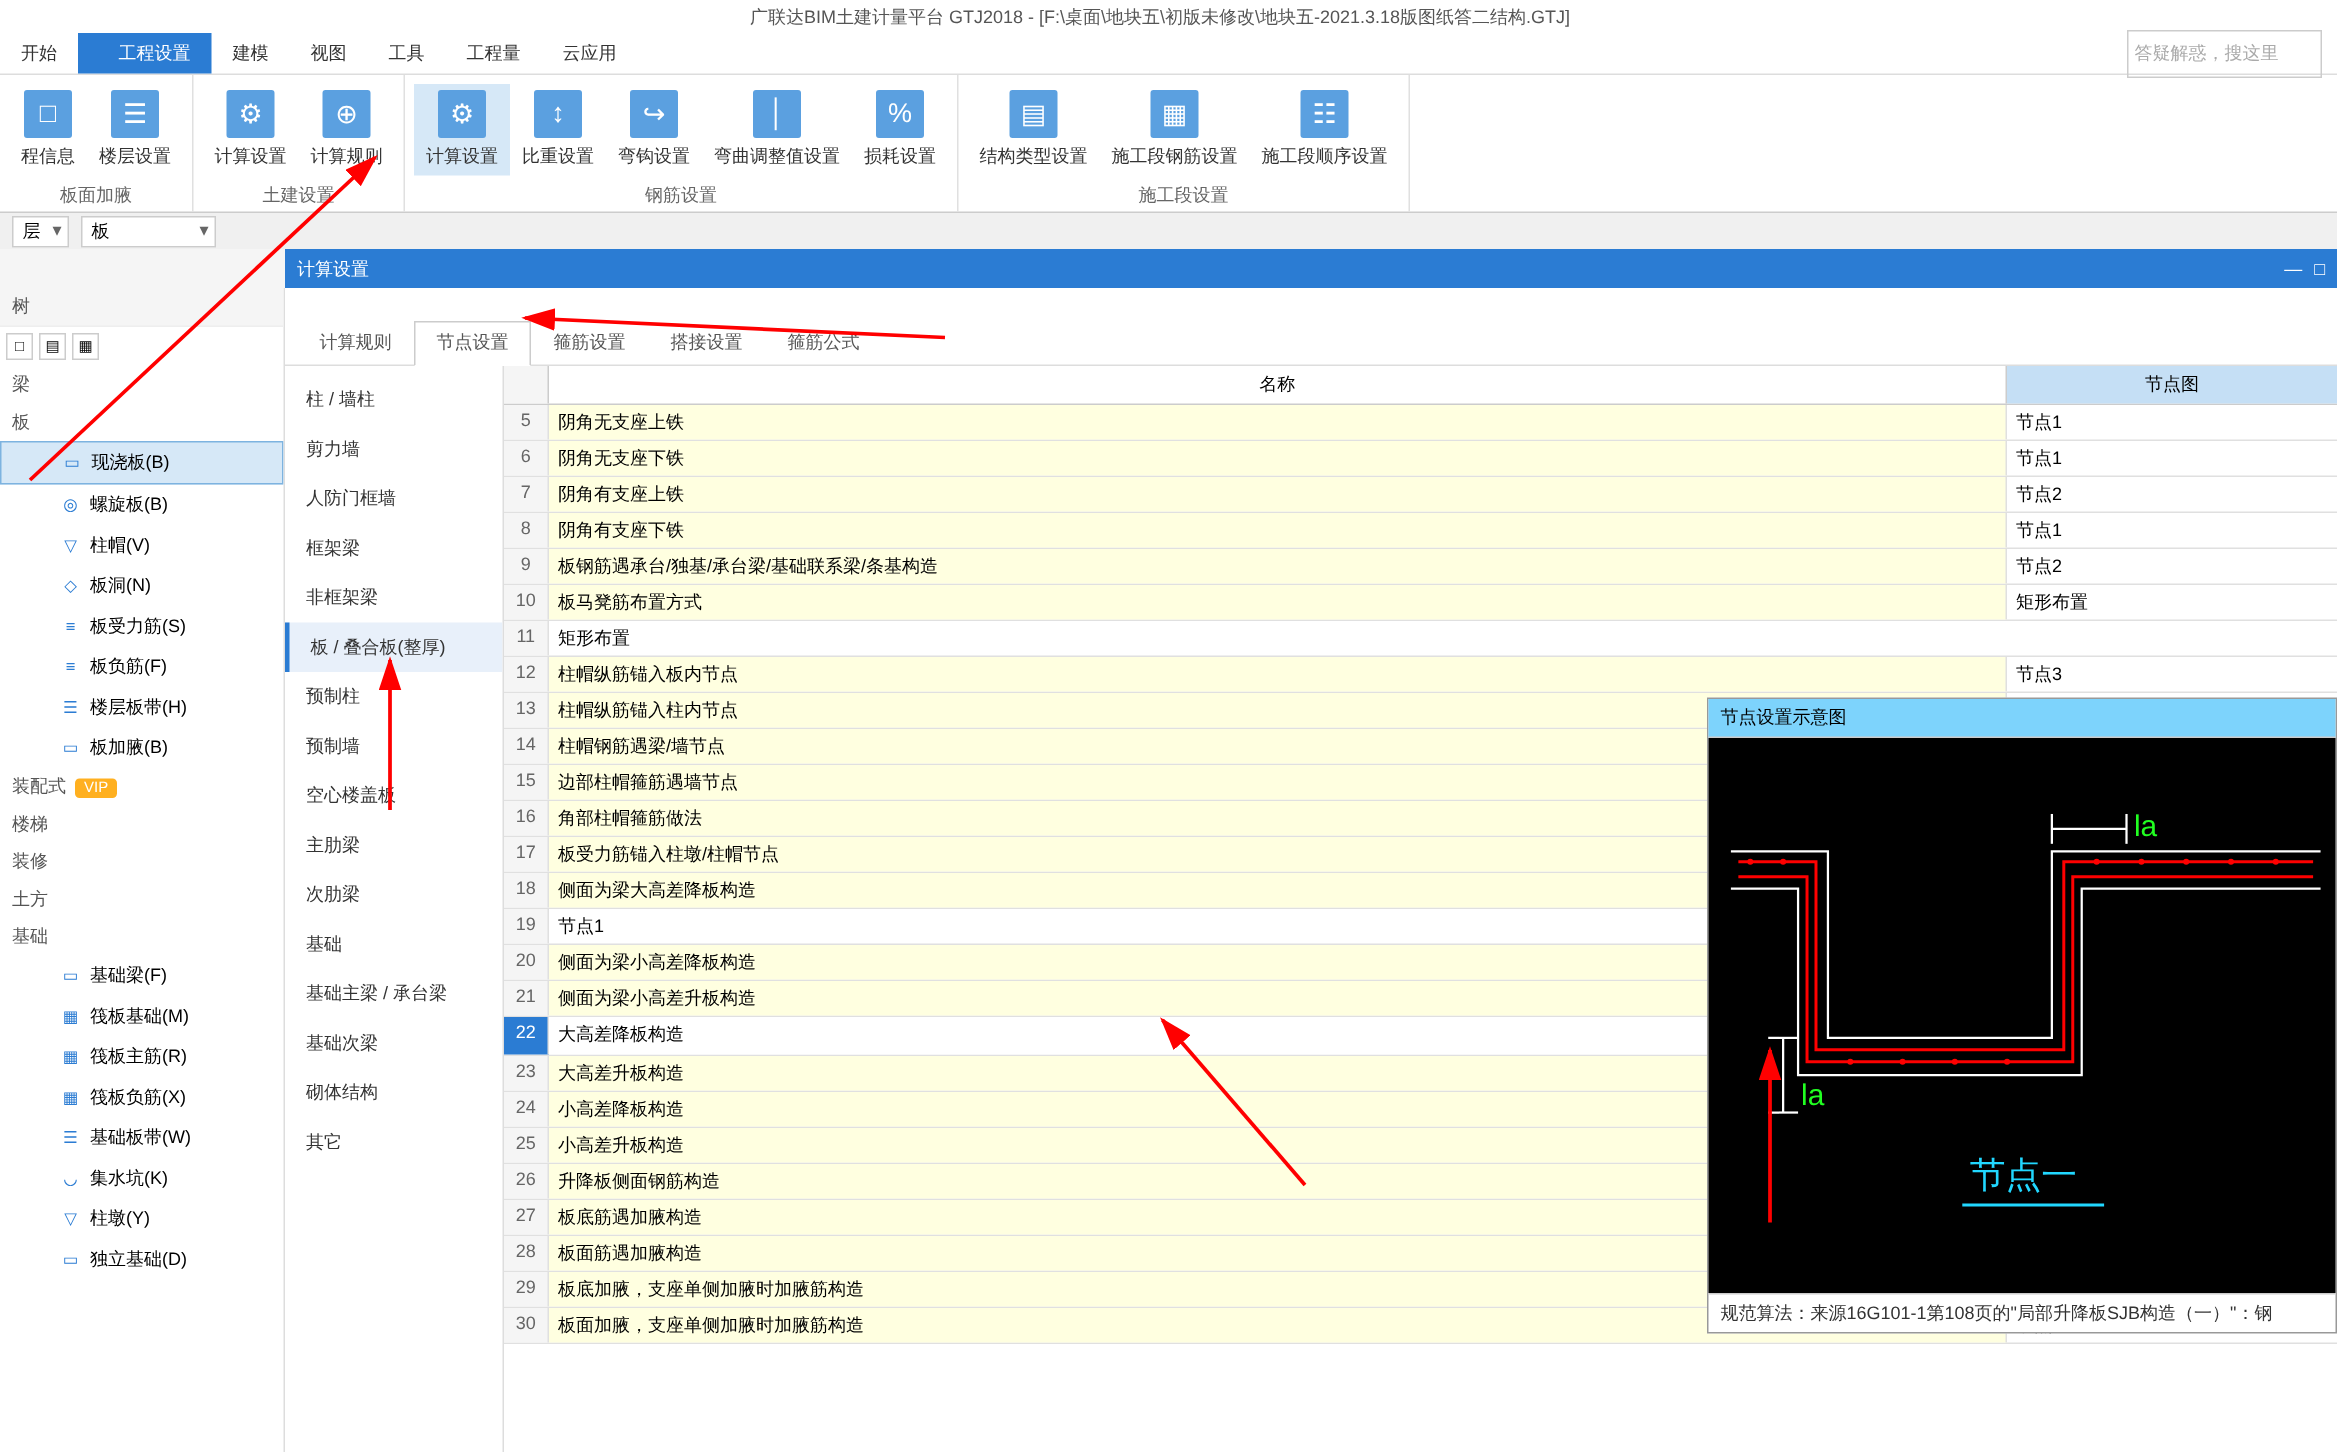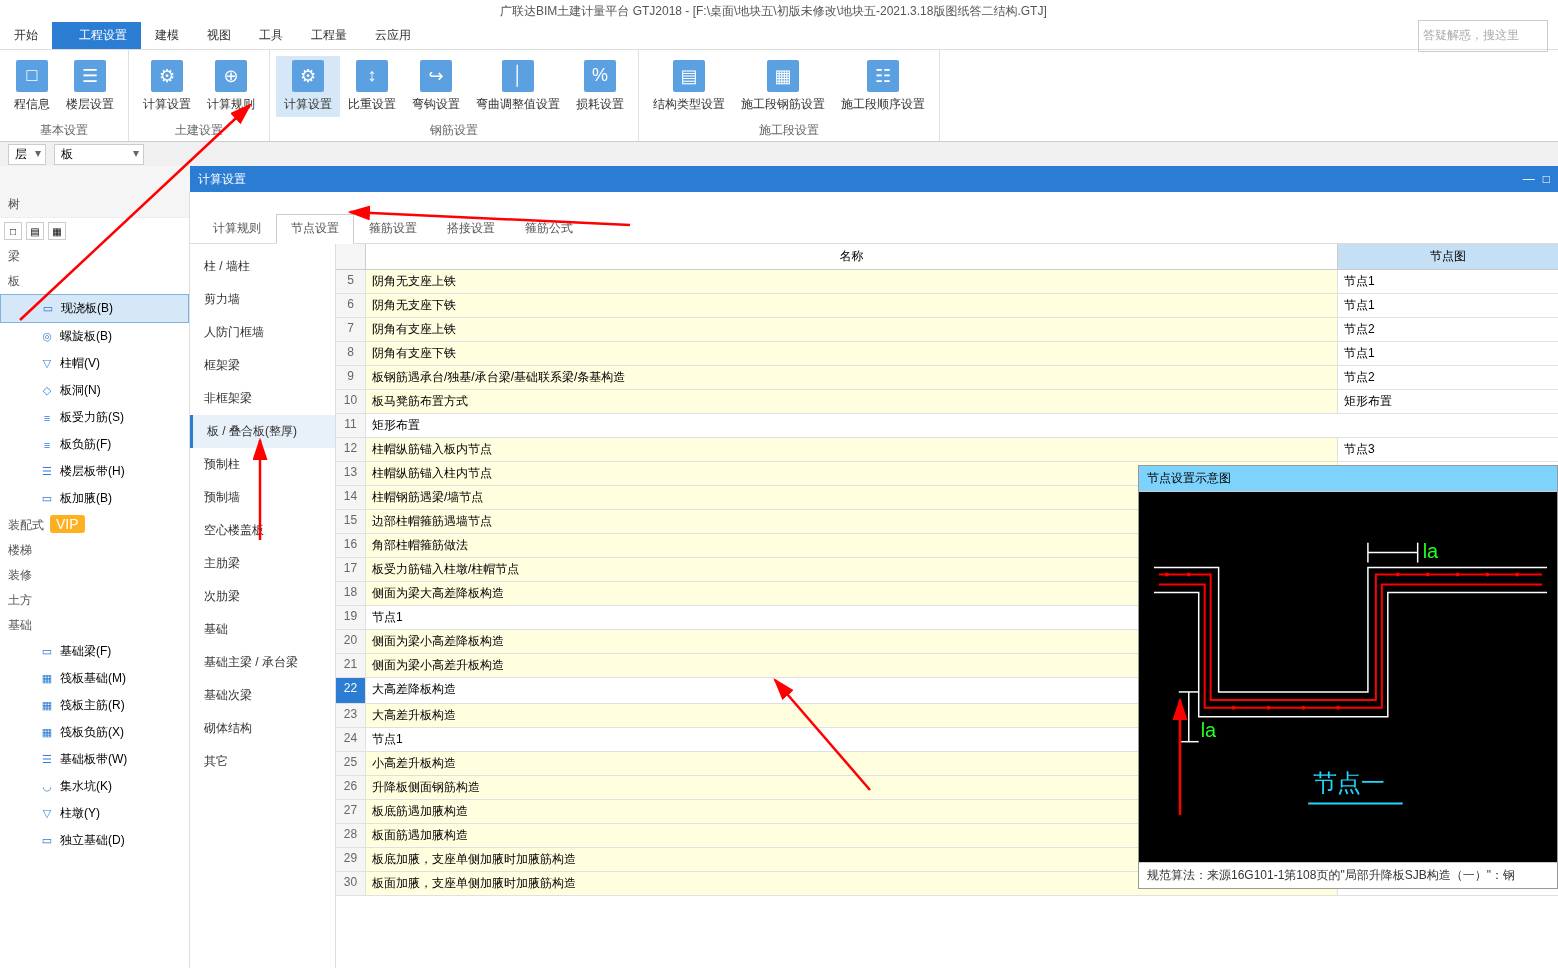--- a/index.html
+++ b/index.html
@@ -32,21 +32,21 @@
     .main-area { display: flex; height: calc(100% - 192px); }
     
     .left-sidebar { width: 190px; background: #fff; border-right: 1px solid #ddd; overflow-y: auto; }
     .tree-header { padding: 4px 8px; background: #f5f5f5; border-bottom: 1px solid #eee; color: #555; }
     .tree-toolbar { padding: 4px; display: flex; gap: 4px; }
     .tree-btn { width: 18px; height: 18px; border: 1px solid #ccc; background: #fff; display: flex; align-items: center; justify-content: center; font-size: 10px; }
     .tree-item { padding: 5px 8px 5px 40px; cursor: pointer; display: flex; align-items: center; gap: 6px; }
     .tree-item.selected { background: #d6e8f7; border: 1px solid #7db3e0; }
     .tree-icon { width: 14px; height: 14px; display: inline-flex; align-items: center; justify-content: center; color: #2b7cd3; font-size: 11px; }
     .tree-group-label { padding: 4px 8px; color: #555; }
-    .vip-badge { background: #ffb020; color: #fff; padding: 1px 6px; border-radius: 3px; font-size: 14px; margin-left: 6px; }
+    .vip-badge { background: #ffb020; color: #fff; padding: 1px 6px; border-radius: 3px; font-size: 10px; margin-left: 6px; }
     
     .dialog-area { flex: 1; background: #fff; display: flex; flex-direction: column; }
     .inner-tabs { display: flex; border-bottom: 1px solid #ddd; padding-top: 22px; padding-left: 8px; }
     .inner-tab { padding: 5px 14px; cursor: pointer; color: #555; border: 1px solid transparent; }
     .inner-tab.active { border: 1px solid #ccc; border-bottom: 1px solid #fff; background: #fff; margin-bottom: -1px; }
     
     .content-row { display: flex; flex: 1; overflow: hidden; }
     .category-list { width: 146px; border-right: 1px solid #ddd; padding: 6px 0; overflow-y: auto; }
     .category-item { padding: 8px 14px; cursor: pointer; color: #333; }
     .category-item.active { background: #e8f0fa; border-left: 3px solid #2b7cd3; }
@@ -105,21 +105,21 @@
     <div class="ribbon-items">
       <div class="ribbon-item">
           <div class="ribbon-icon">□</div>
           <div class="ribbon-label">程信息</div>
         </div>
       <div class="ribbon-item">
           <div class="ribbon-icon">☰</div>
           <div class="ribbon-label">楼层设置</div>
         </div>
     </div>
-    <div class="ribbon-caption">基本设置</div>
+    <div class="ribbon-caption">板面加腋</div>
   </div>
   <div class="ribbon-group">
     <div class="ribbon-items">
       <div class="ribbon-item">
           <div class="ribbon-icon">⚙</div>
           <div class="ribbon-label">计算设置</div>
         </div>
       <div class="ribbon-item">
           <div class="ribbon-icon">⊕</div>
           <div class="ribbon-label">计算规则</div>
@@ -393,20 +393,21 @@
               <div class="cell-name">大高差降板构造</div>
               <div class="cell-node">节点1<div class="dropdown-indicator">⋯</div></div>
             </div>
             <div class="table-row">
               <div class="cell-num">23</div>
               <div class="cell-name">大高差升板构造</div>
               <div class="cell-node">节点1</div>
             </div>
             <div class="table-row">
               <div class="cell-num">24</div>
+              <div class="cell-name">小高差降板构造</div>
               <div class="cell-node">节点1</div>
             </div>
             <div class="table-row">
               <div class="cell-num">25</div>
               <div class="cell-name">小高差升板构造</div>
               <div class="cell-node">节点1</div>
             </div>
             <div class="table-row">
               <div class="cell-num">26</div>
               <div class="cell-name">升降板侧面钢筋构造</div>

